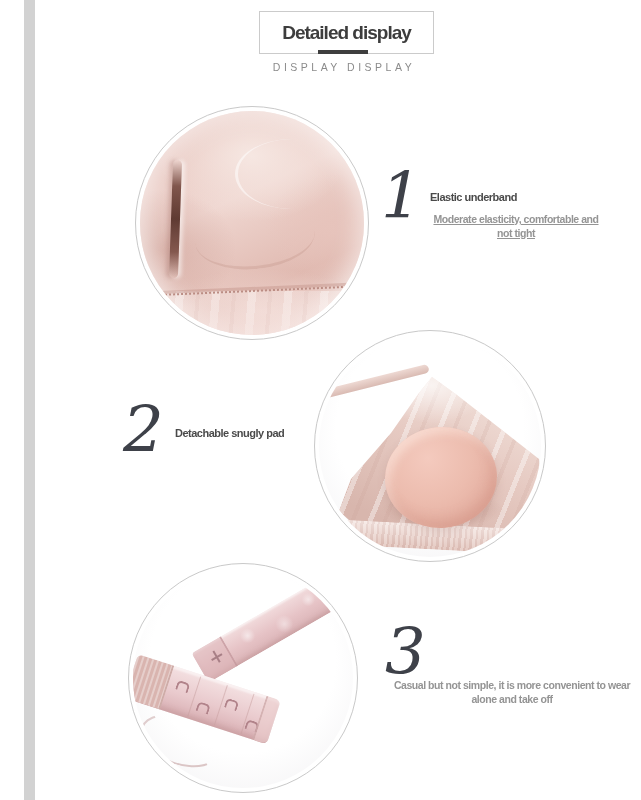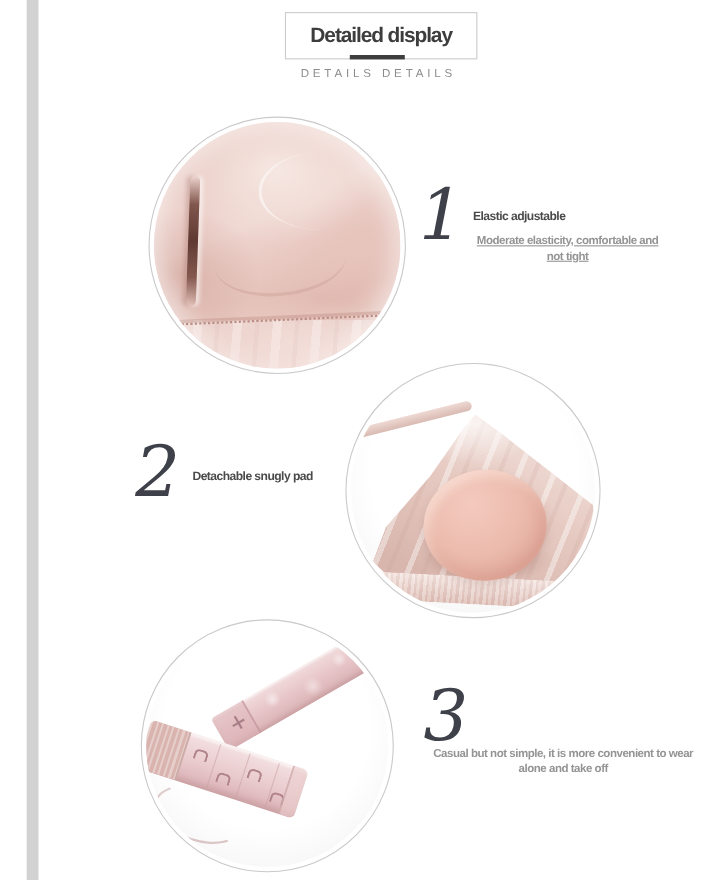--- a/index.html
+++ b/index.html
@@ -130,35 +130,35 @@
 <body>
 
 <div class="page">
   <div class="side-strip left"></div>
   <div class="side-strip right"></div>
 
   <div class="title-box">
     <span>Detailed display</span>
   </div>
   <div class="title-underline"></div>
-  <div class="subtitle">DETAILS DETAILS</div>
+  <div class="subtitle">DISPLAY DISPLAY</div>
 
   <div class="photo-circle c1">
     <div class="photo-inner fabric">
       <div class="wrinkle2"></div>
       <div class="wrinkle1"></div>
       <div class="hem"></div>
       <div class="seam-shadow"></div>
       <div class="seam-stitch"></div>
       <div class="slit"></div>
     </div>
   </div>
 
   <span class="numeral n1">1</span>
-  <div class="feat-title t1">Elastic adjustable</div>
+  <div class="feat-title t1">Elastic underband</div>
   <div class="feat-desc d1">Moderate elasticity, comfortable and
 not tight</div>
 
   <div class="photo-circle c2">
     <div class="photo-inner studio">
       <div class="strap-thin"></div>
       <div class="cup">
         <div class="cup-sheen"></div>
       </div>
       <div class="band"></div>

